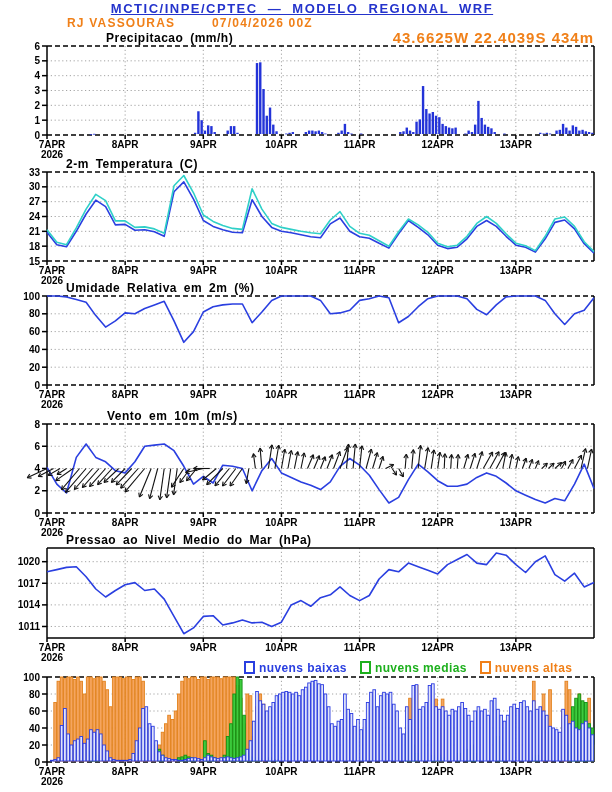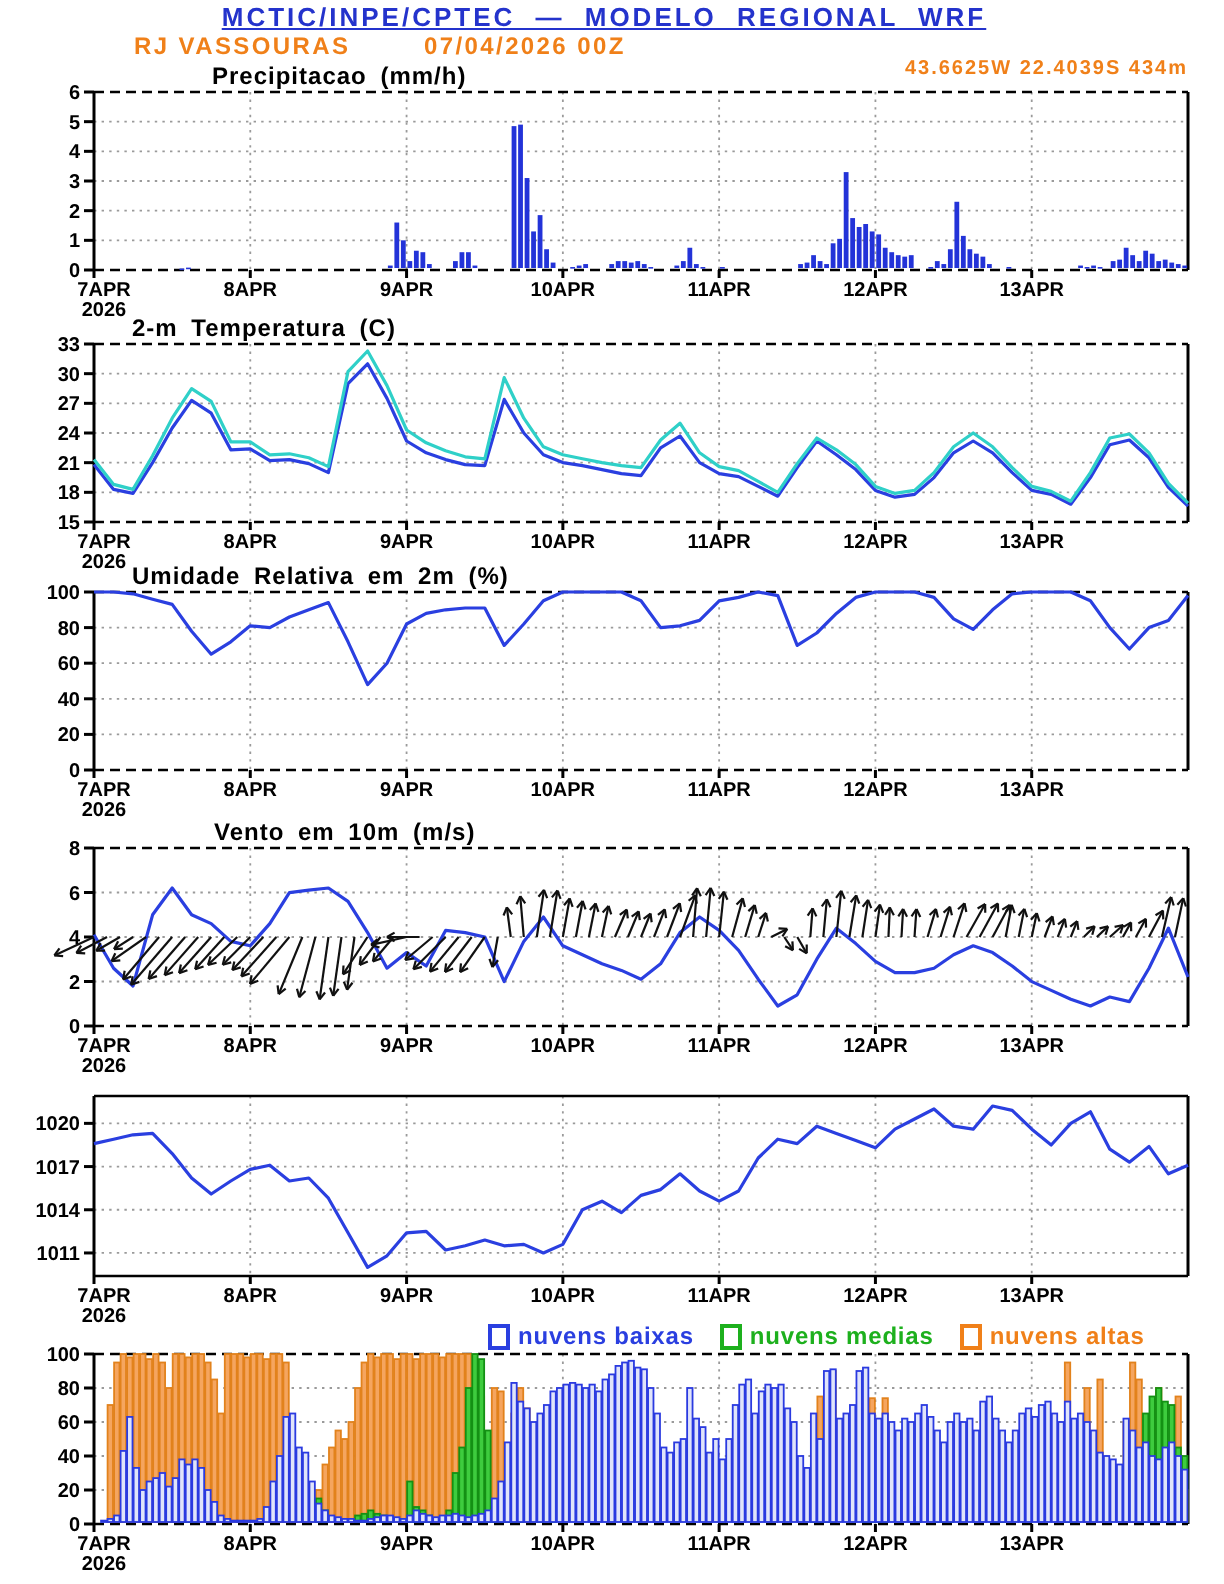--- a/index.html
+++ b/index.html
@@ -3,47 +3,48 @@
 <meta charset="utf-8">
 <style>
   html,body{margin:0;padding:0;background:#fff;}
   .page{position:relative;width:612px;height:792px;background:#fff;overflow:hidden;
         font-family:"Liberation Sans",sans-serif;}
   .abs{position:absolute;white-space:nowrap;}
   .hdr-title{top:1px;left:0;width:604px;text-align:center;font-size:13px;font-weight:bold;
              letter-spacing:1.5px;word-spacing:5px;color:var(--title-blue);text-decoration:underline;}
   .hdr-station{top:16px;left:35px;font-size:12px;font-weight:bold;letter-spacing:1.2px;color:var(--orange);padding-left:32px;}
   .hdr-run{top:16px;left:212px;font-size:12px;font-weight:bold;letter-spacing:1.2px;color:var(--orange);}
-  .hdr-loc{top:29px;right:18px;font-size:10px;font-weight:bold;letter-spacing:1px;color:var(--orange);}
+  .hdr-loc{top:29px;right:18px;font-size:15px;font-weight:bold;letter-spacing:1px;color:var(--orange);}
   .ptitle{font-size:12px;font-weight:bold;letter-spacing:.5px;word-spacing:3px;color:#000;}
   .t1{top:31px;left:66px;margin-left:40px;} .t2{top:157px;left:66px;text-align:center;}
   .t2r{top:157px;right:18px;color:var(--cyan);}
   .t3{top:281px;left:66px;} .t4{top:409px;left:66px;margin-left:41px;}
   .t5{top:533px;left:66px;} .t6{top:661px;left:66px;}
   .legend6{top:661px;left:244px;display:flex;gap:13px;}
-  .legend6 .item{display:flex;align-items:flex-end;font-size:12px;font-weight:bold;letter-spacing:.4px;}
+  .legend6 .item{display:flex;align-items:flex-start;font-size:12px;font-weight:bold;letter-spacing:.4px;}
   .sq{width:7px;height:9px;border:2px solid #000;background:#fff;display:inline-block;margin-right:4px;}
   .sq-low{border-color:var(--line-blue);} .sq-mid{border-color:var(--green);} .sq-high{border-color:var(--orange);}
   .lbl-low{color:var(--line-blue);} .lbl-mid{color:var(--green);} .lbl-high{color:var(--orange);}
   svg{position:absolute;top:0;left:0;pointer-events:none;}
   svg text{font-family:"Liberation Sans",sans-serif;font-weight:bold;font-size:10px;fill:#000;}
 </style>
 </head>
 <body>
 
 <div class="page">
   <div class="abs hdr-title">MCTIC/INPE/CPTEC — MODELO REGIONAL WRF</div>
   <div class="abs hdr-station">RJ VASSOURAS</div>
   <div class="abs hdr-run">07/04/2026 00Z</div>
   <div class="abs hdr-loc">43.6625W 22.4039S 434m</div>
 
   <div class="abs ptitle t1">Precipitacao (mm/h)</div>
   <div class="abs ptitle t2">2-m Temperatura (C)</div>
   <div class="abs ptitle t3">Umidade Relativa em 2m (%)</div>
   <div class="abs ptitle t4">Vento em 10m (m/s)</div>
+  <div class="abs ptitle t5">Pressao ao Nivel Medio do Mar (hPa)</div>
 
   <div class="abs legend6">
     <span class="item">
       <span class="sq sq-low"></span>
       <span class="lbl-low">nuvens baixas</span>
     </span>
     <span class="item">
       <span class="sq sq-mid"></span>
       <span class="lbl-mid">nuvens medias</span>
     </span>

